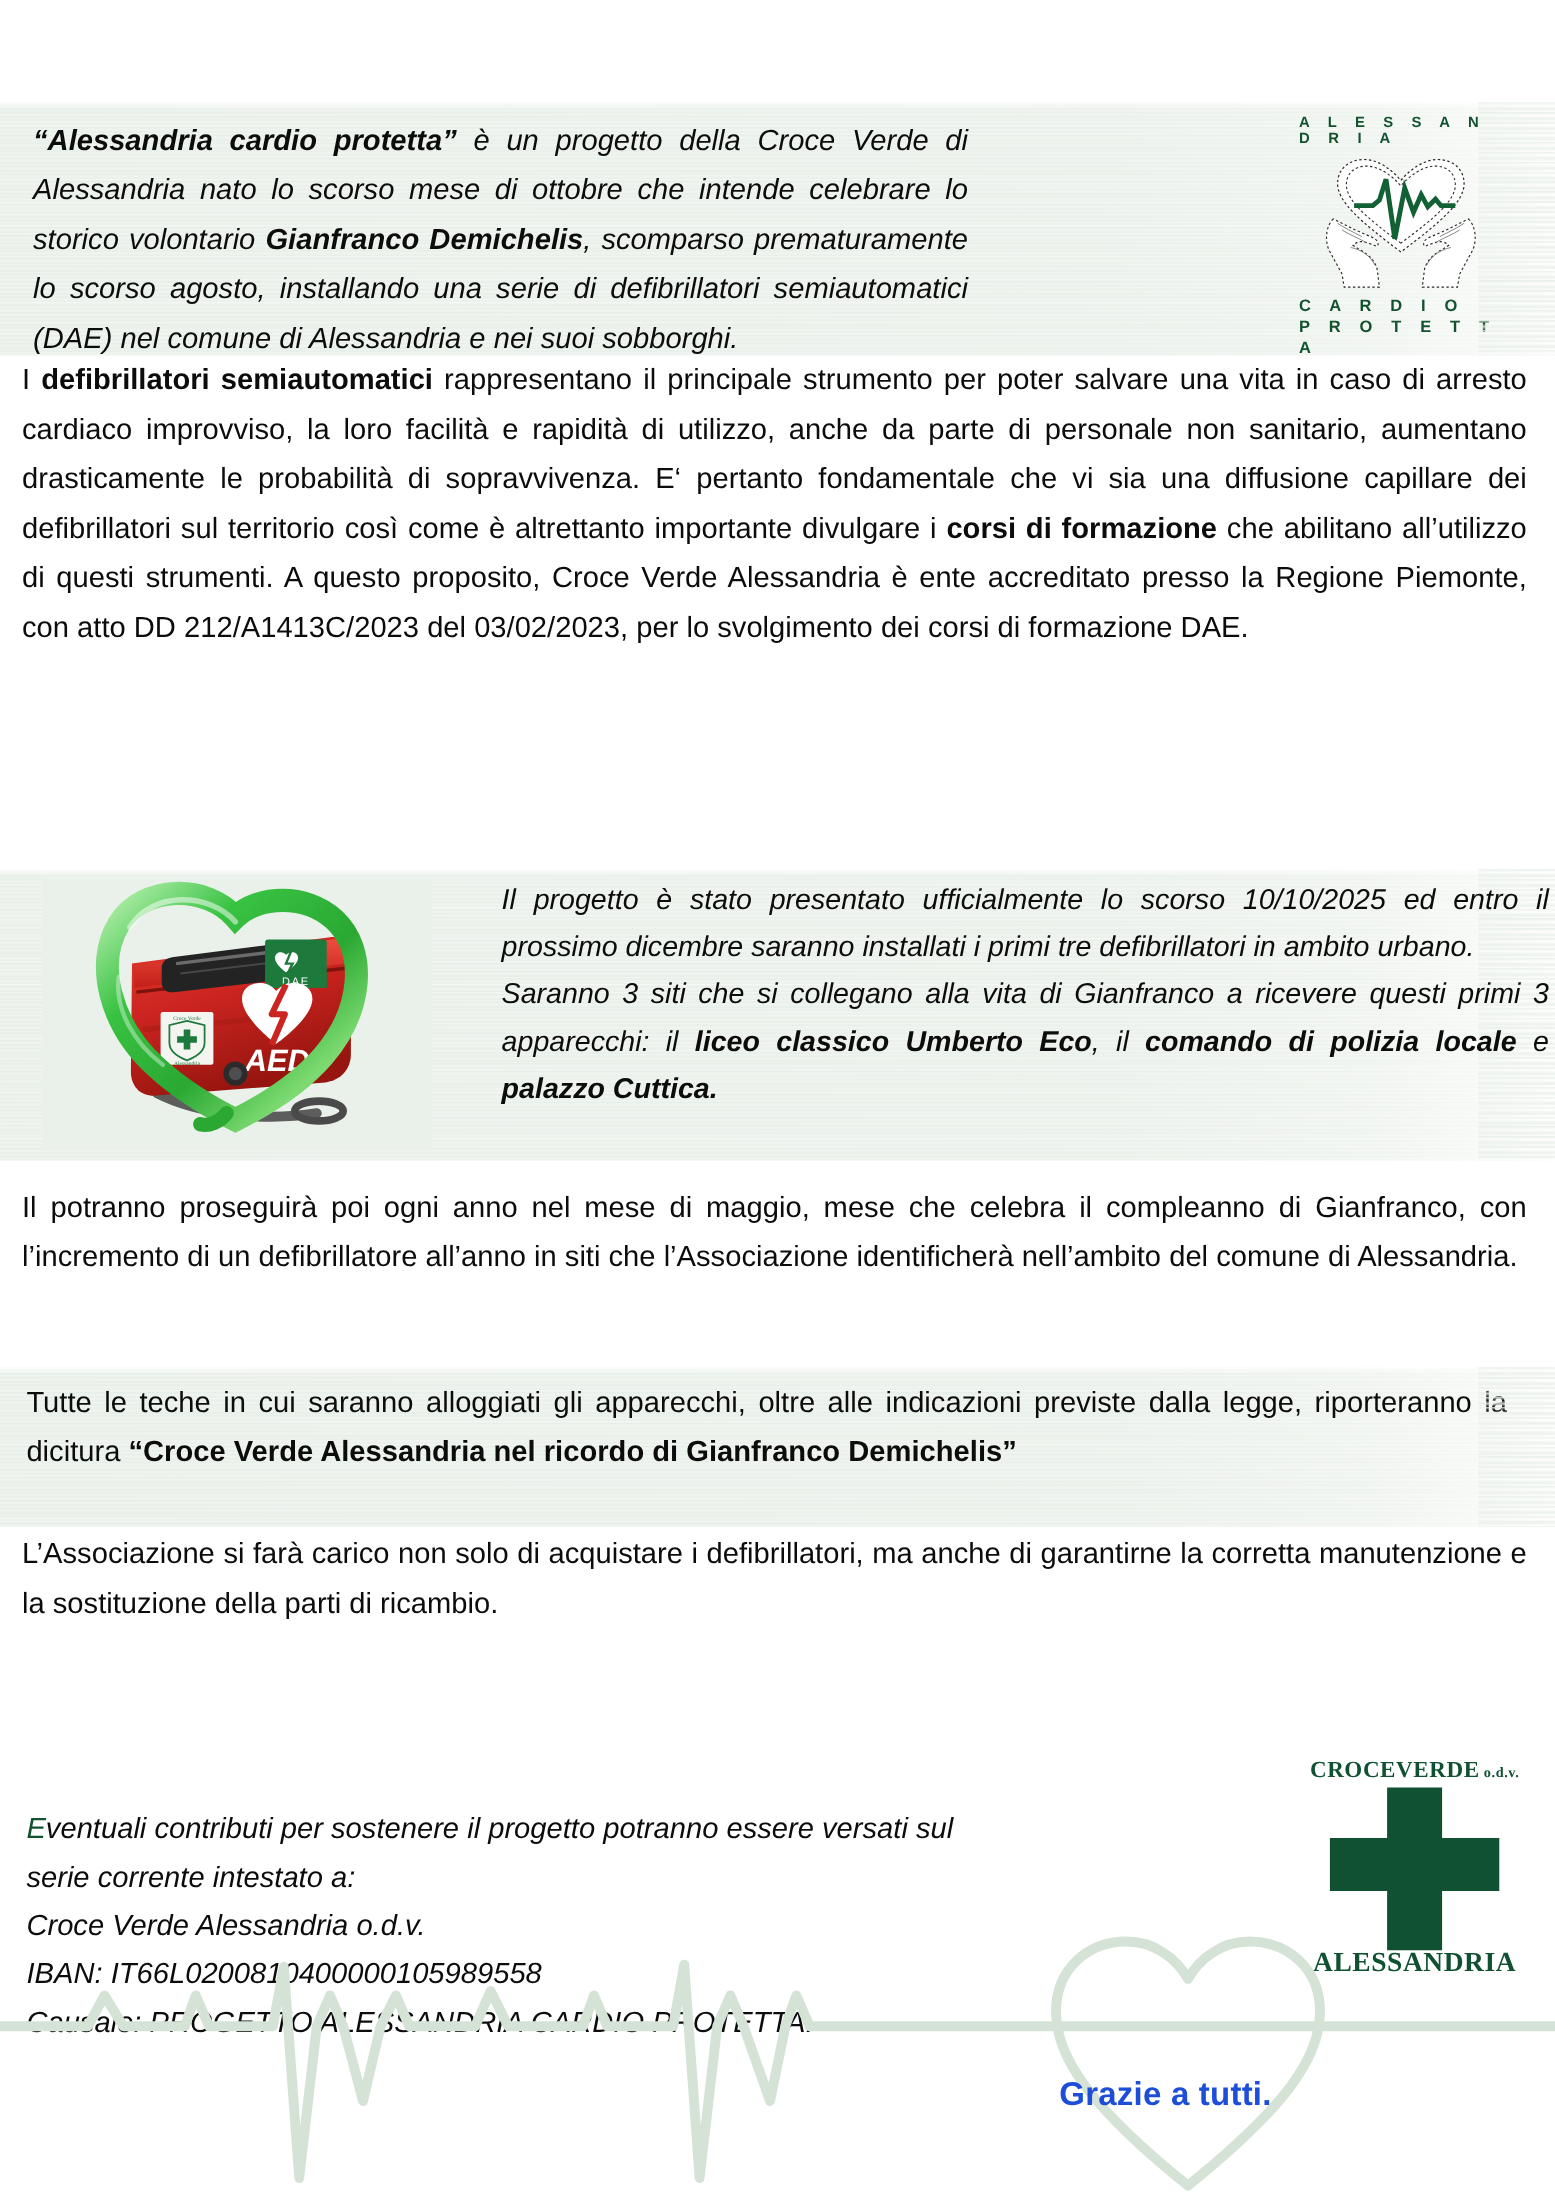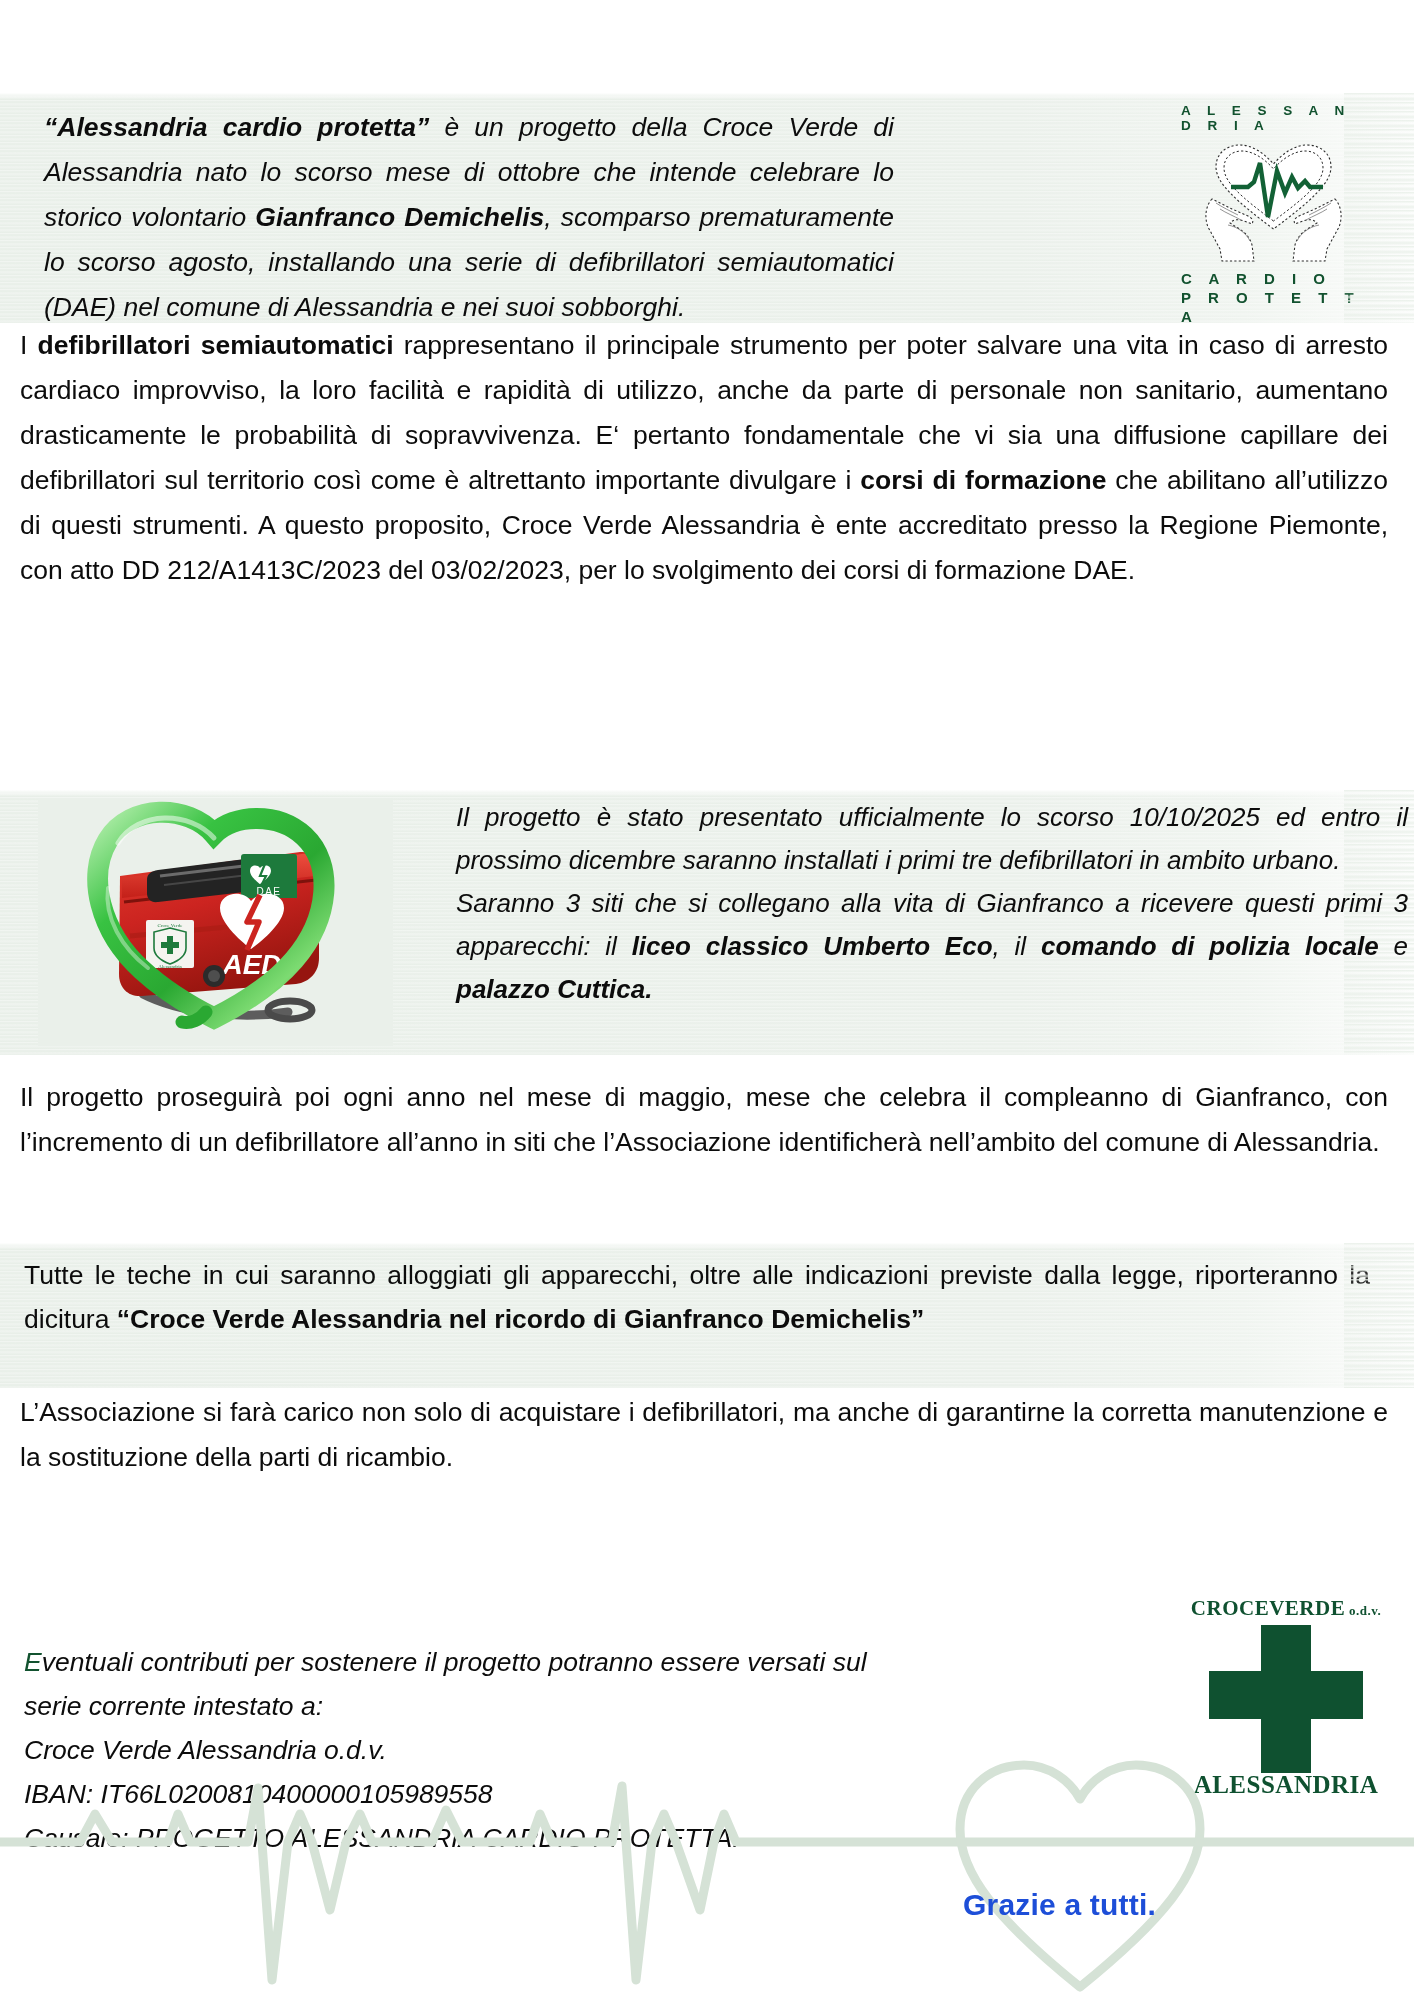--- a/index.html
+++ b/index.html
@@ -58,21 +58,21 @@
     position:absolute;top:0;left:0;width:100%;height:6px;
     background:linear-gradient(to bottom, rgba(255,255,255,0.85), rgba(255,255,255,0));
     pointer-events:none;
   }
 
   
   #block-intro{
     position:absolute;left:0;top:93px;width:1414px;height:230px;
   }
   #block-intro .inner{
-    position:relative;padding:12px 0 0 44px;width:850px;
+    position:relative;padding:12px 0 0 30px;width:850px;
   }
 
   .logo-cardio{
     position:absolute;right:43px;top:10px;width:195px;
   }
   .logo-cardio .lg-top{
     font-size:13.5px;letter-spacing:6.5px;color:#12522f;font-weight:600;
     margin-left:5px;
   }
   .logo-cardio .lg-art{width:195px;height:130px;display:block;margin:4px 0 2px 0;}
@@ -270,21 +270,21 @@
       </svg>
     </div>
 
     <div class="aed-text">
       <div class="para it">Il progetto è stato presentato ufficialmente lo scorso 10/10/2025 ed entro il prossimo dicembre saranno installati i primi tre defibrillatori in ambito urbano.</div>
       <div class="para it">Saranno 3 siti che si collegano alla vita di Gianfranco a ricevere questi primi 3 apparecchi: il <b>liceo classico Umberto Eco</b>, il <b>comando di polizia locale</b> e <b>palazzo Cuttica.</b></div>
     </div>
   </div>
 
   <div id="block-body2">
-    <div class="para">Il progetto proseguirà poi ogni anno nel mese di maggio, mese che celebra il compleanno di Gianfranco, con l’incremento di un defibrillatore all’anno in siti che l’Associazione identificherà nell’ambito del comune di Alessandria.</div>
+    <div class="para">Il potranno proseguirà poi ogni anno nel mese di maggio, mese che celebra il compleanno di Gianfranco, con l’incremento di un defibrillatore all’anno in siti che l’Associazione identificherà nell’ambito del comune di Alessandria.</div>
   </div>
 
   <div id="block-teche" class="panel">
     <div class="inner">
       <div class="para">Tutte le teche in cui saranno alloggiati gli apparecchi, oltre alle indicazioni previste dalla legge, riporteranno la dicitura <b>“Croce Verde Alessandria nel ricordo di Gianfranco Demichelis”</b></div>
     </div>
   </div>
 
   <div id="block-body3">
     <div class="para">L’Associazione si farà carico non solo di acquistare i defibrillatori, ma anche di garantirne la corretta manutenzione e la sostituzione della parti di ricambio.</div>

